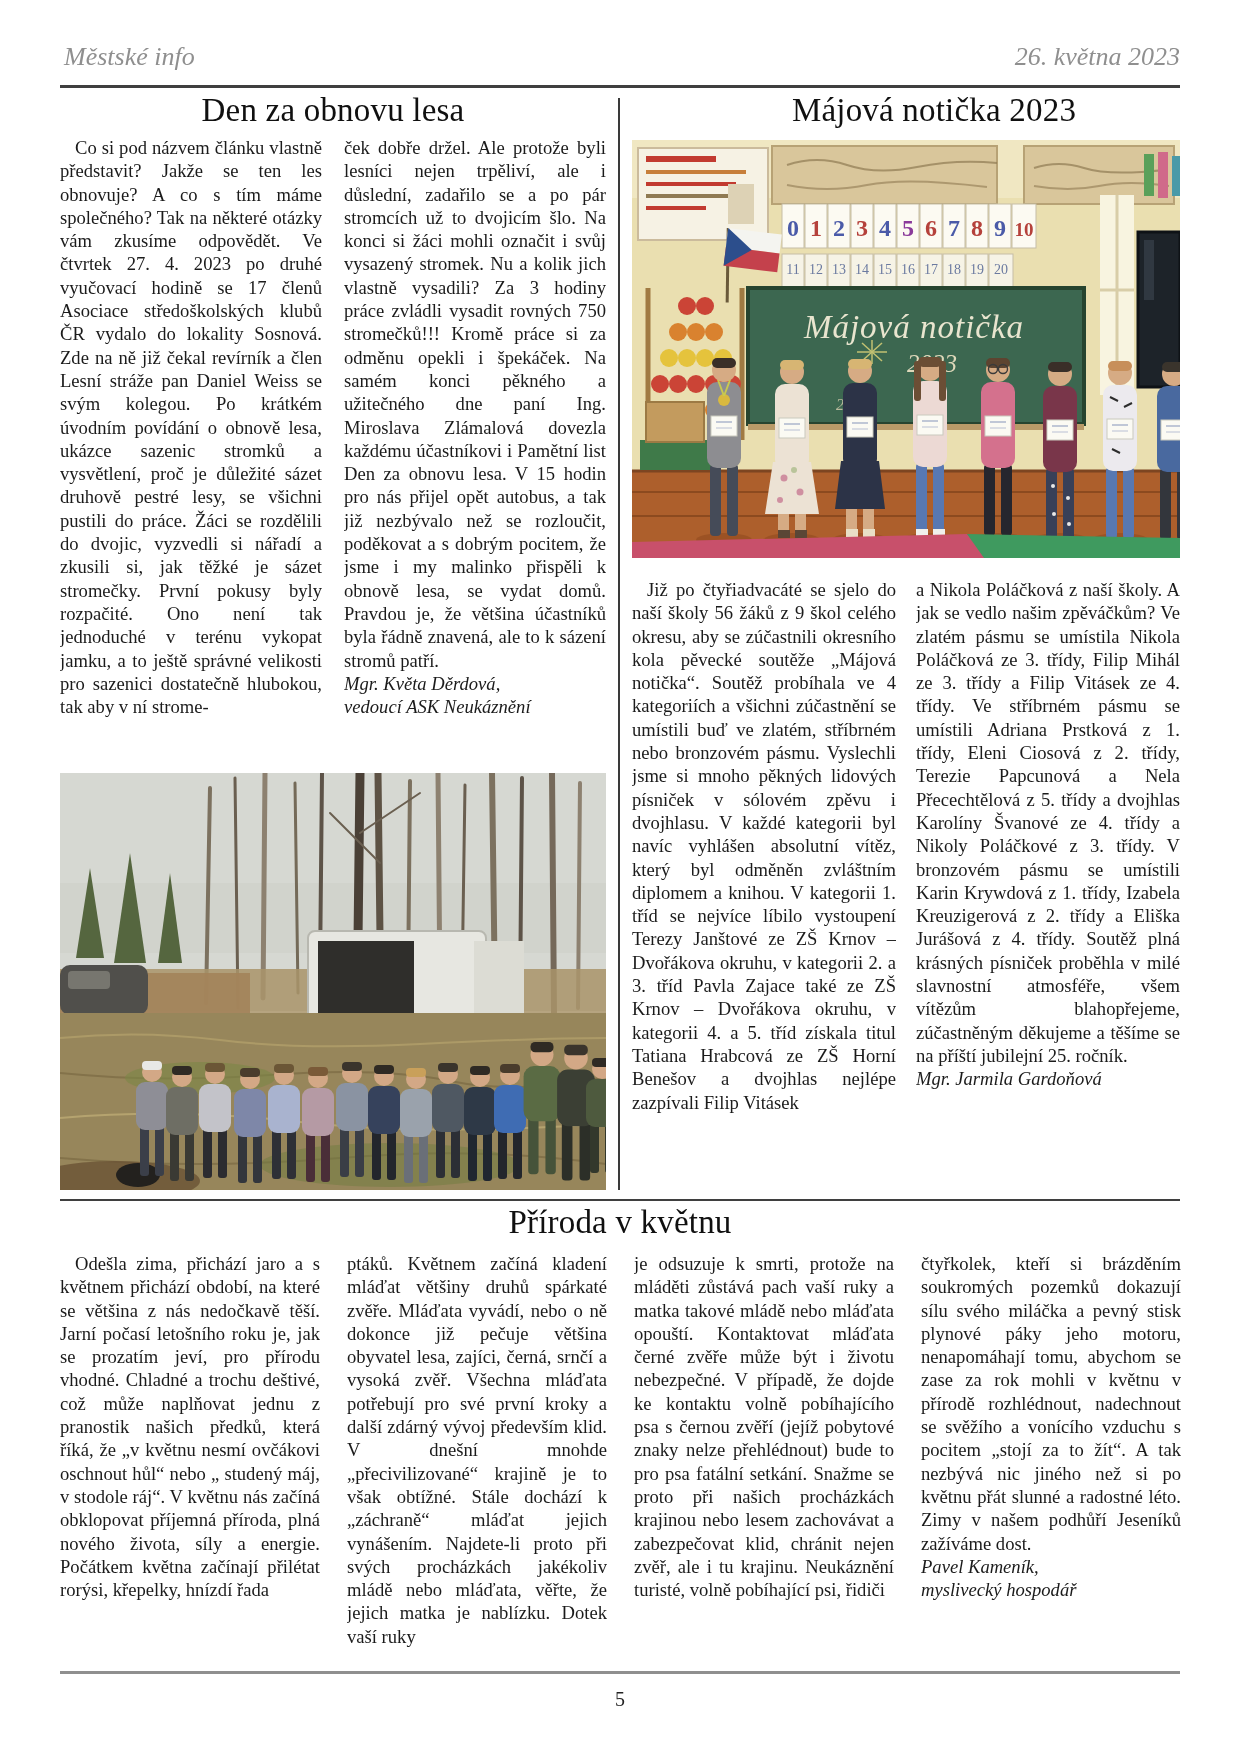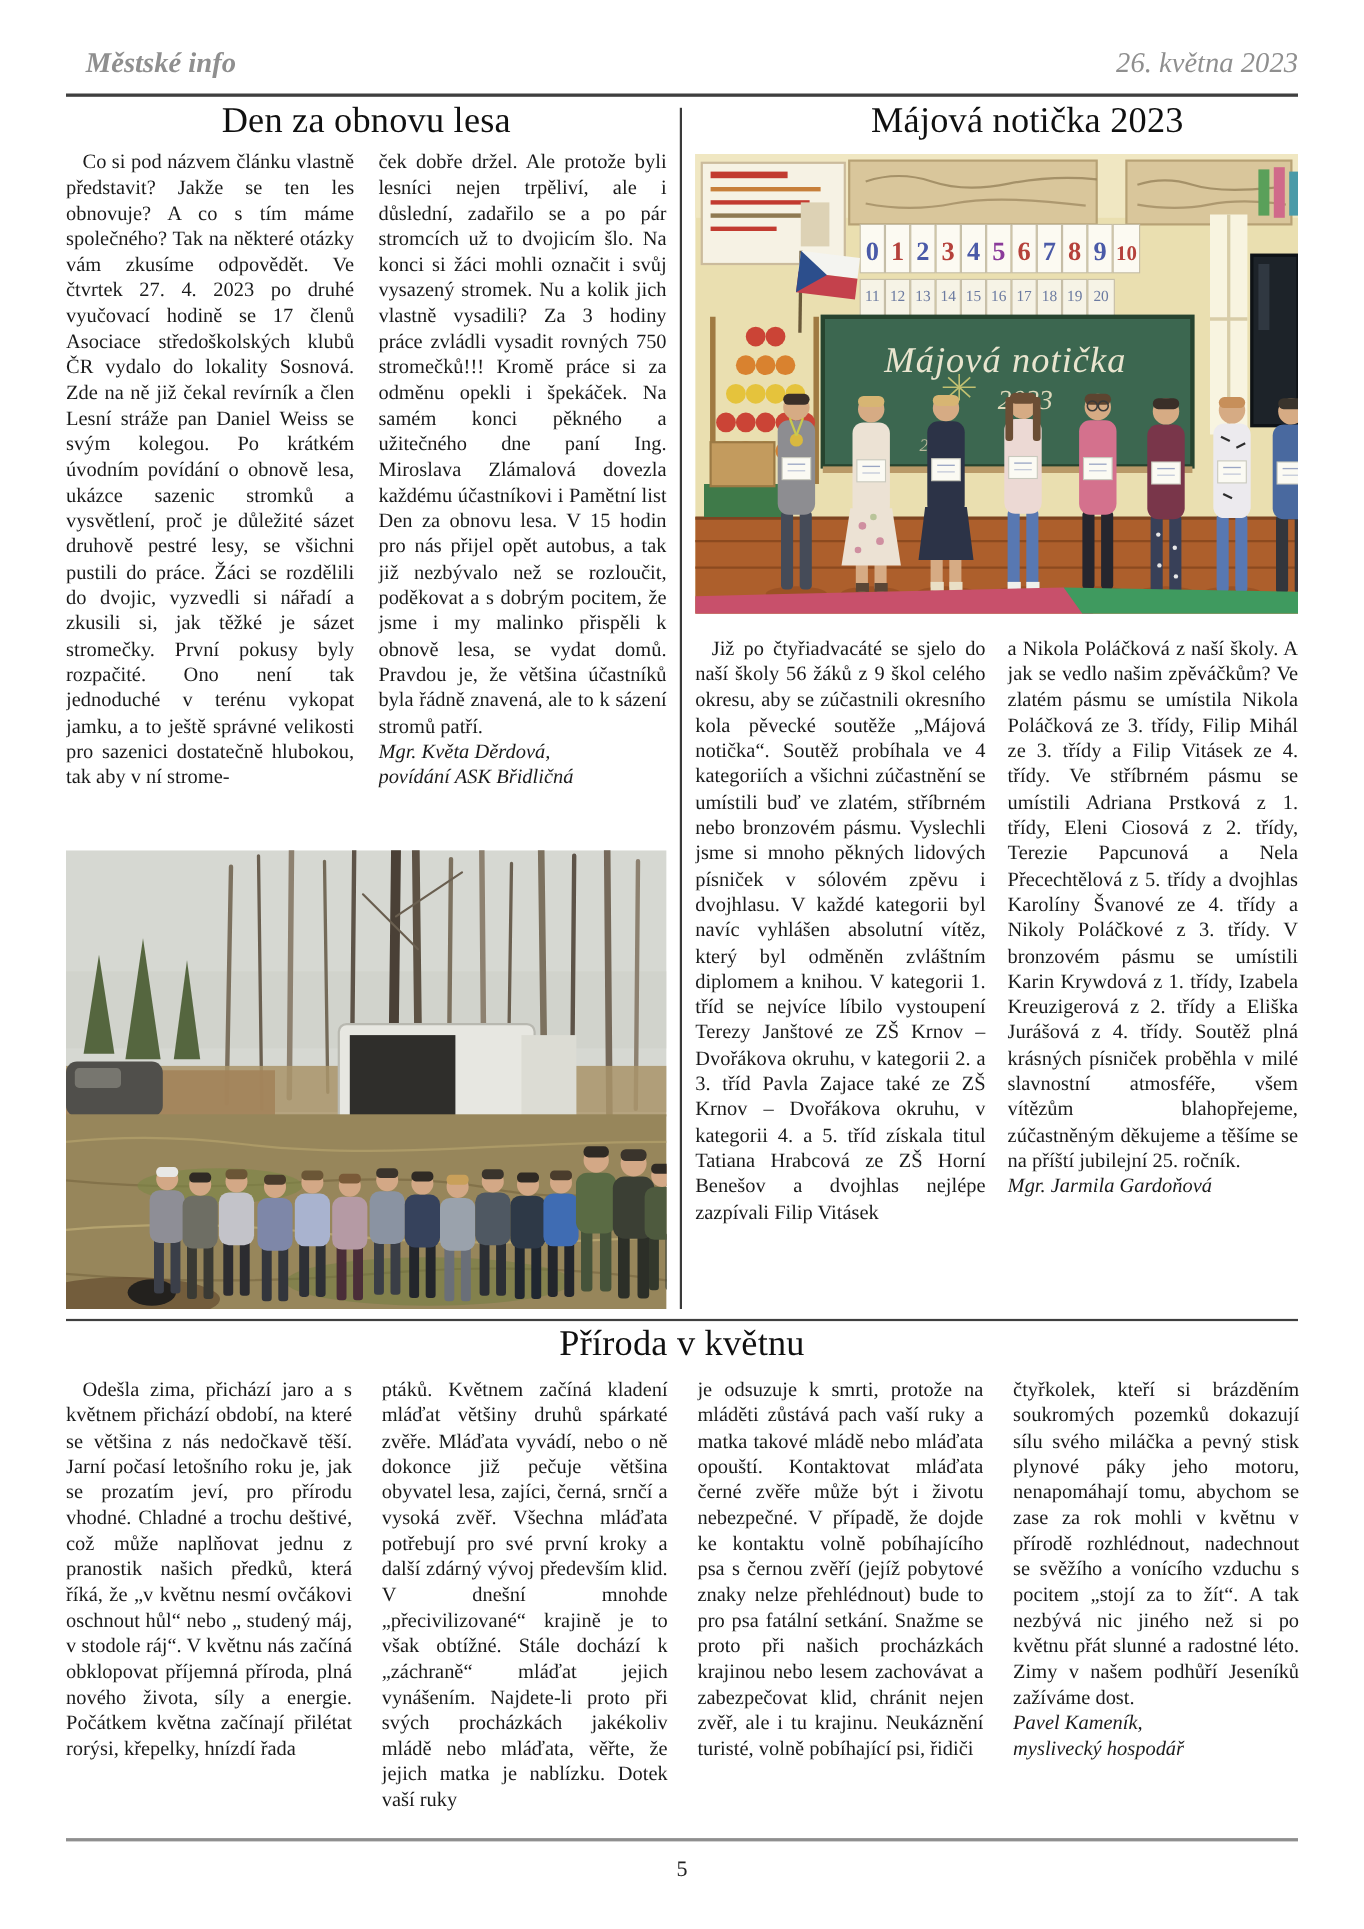--- a/index.html
+++ b/index.html
@@ -23,33 +23,33 @@
   .indent{text-indent:15px;}
   .sig{font-style:italic;display:block;}
   .divider-v{background:#3a3a3a;}
   .pgnum{font-size:20px;text-align:center;color:#222;}
   svg text{font-family:"Liberation Serif","DejaVu Serif",serif;}
 </style>
 </head>
 <body>
 
 <div class="abs" style="left:60px;top:42px;width:1120px;height:36px;">
-  <span class="hdr-text abs" style="left:18px;top:0;font-weight:bold;">Městské info</span>
+  <span class="hdr-text abs" style="left:4px;top:0;">Městské info</span>
   <span class="hdr-text abs" style="right:0;top:0;">26. května 2023</span>
 </div>
 <div class="abs rule" style="left:60px;top:85px;width:1120px;height:3px;"></div>
 
 <div class="abs article-title" style="left:60px;top:92px;width:546px;">Den za obnovu lesa</div>
 
 <div class="abs cols" style="left:60px;top:136px;width:546px;gap:6px;">
   <div class="col indent" style="width:262px;height:632px;">Co si pod názvem článku vlastně představit? Jakže se ten les obnovuje? A co s tím máme společného? Tak na některé otázky vám zkusíme odpovědět. Ve čtvrtek 27. 4. 2023 po druhé vyučovací hodině se 17 členů Asociace středoškolských klubů ČR vydalo do lokality Sosnová. Zde na ně již čekal revírník a člen Lesní stráže pan Daniel Weiss se svým kolegou. Po krátkém úvodním povídání o obnově lesa, ukázce sazenic stromků a vysvětlení, proč je důležité sázet druhově pestré lesy, se všichni pustili do práce. Žáci se rozdělili do dvojic, vyzvedli si nářadí a zkusili si, jak těžké je sázet stromečky. První pokusy byly rozpačité. Ono není tak jednoduché v terénu vykopat jamku, a to ještě správné velikosti pro sazenici dostatečně hlubokou, tak aby v ní strome-</div>
   <div class="col" style="width:262px;height:632px;margin-left:16px;">
     <span>ček dobře držel. Ale protože byli lesníci nejen trpěliví, ale i důslední, zadařilo se a po pár stromcích už to dvojicím šlo. Na konci si žáci mohli označit i svůj vysazený stromek. Nu a kolik jich vlastně vysadili? Za 3 hodiny práce zvládli vysadit rovných 750 stromečků!!! Kromě práce si za odměnu opekli i špekáček. Na samém konci pěkného a užitečného dne paní Ing. Miroslava Zlámalová dovezla každému účastníkovi i Pamětní list Den za obnovu lesa. V 15 hodin pro nás přijel opět autobus, a tak již nezbývalo než se rozloučit, poděkovat a s dobrým pocitem, že jsme i my malinko přispěli k obnově lesa, se vydat domů. Pravdou je, že většina účastníků byla řádně znavená, ale to k sázení stromů patří.</span>
     <span class="sig">Mgr. Květa Děrdová,</span>
-    <span class="sig">povídání ASK Břidličná</span>
+    <span class="sig">vedoucí ASK Neukáznění</span>
   </div>
 </div>
 
 <svg class="abs" style="left:60px;top:773px;" width="546" height="417" viewBox="0 0 546 417" role="img">
   <defs>
     <g id="person">
       <rect x="-12" y="56" width="9" height="52" rx="3" fill="var(--l,#33363c)"></rect>
       <rect x="3" y="56" width="9" height="52" rx="3" fill="var(--l,#33363c)"></rect>
       <rect x="-16" y="14" width="32" height="48" rx="9" fill="var(--c,#888888)"></rect>
       <circle cx="0" cy="4" r="10" fill="var(--s,#d3a886)"></circle>

